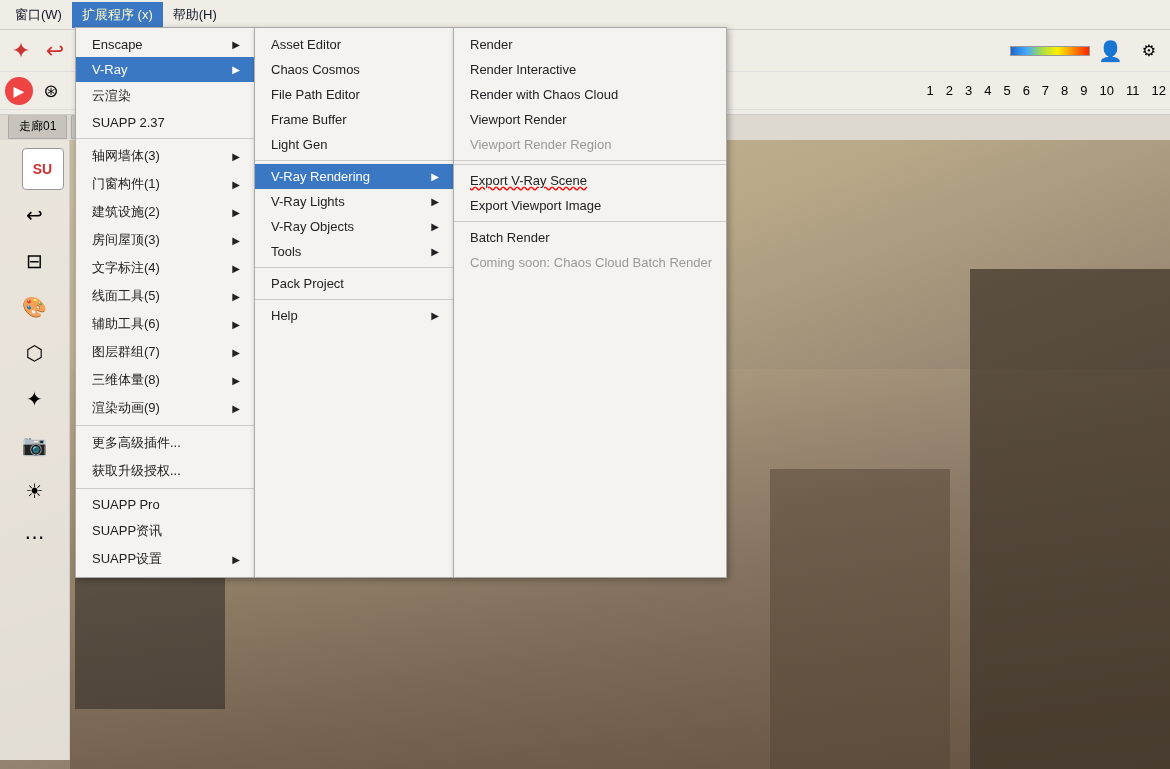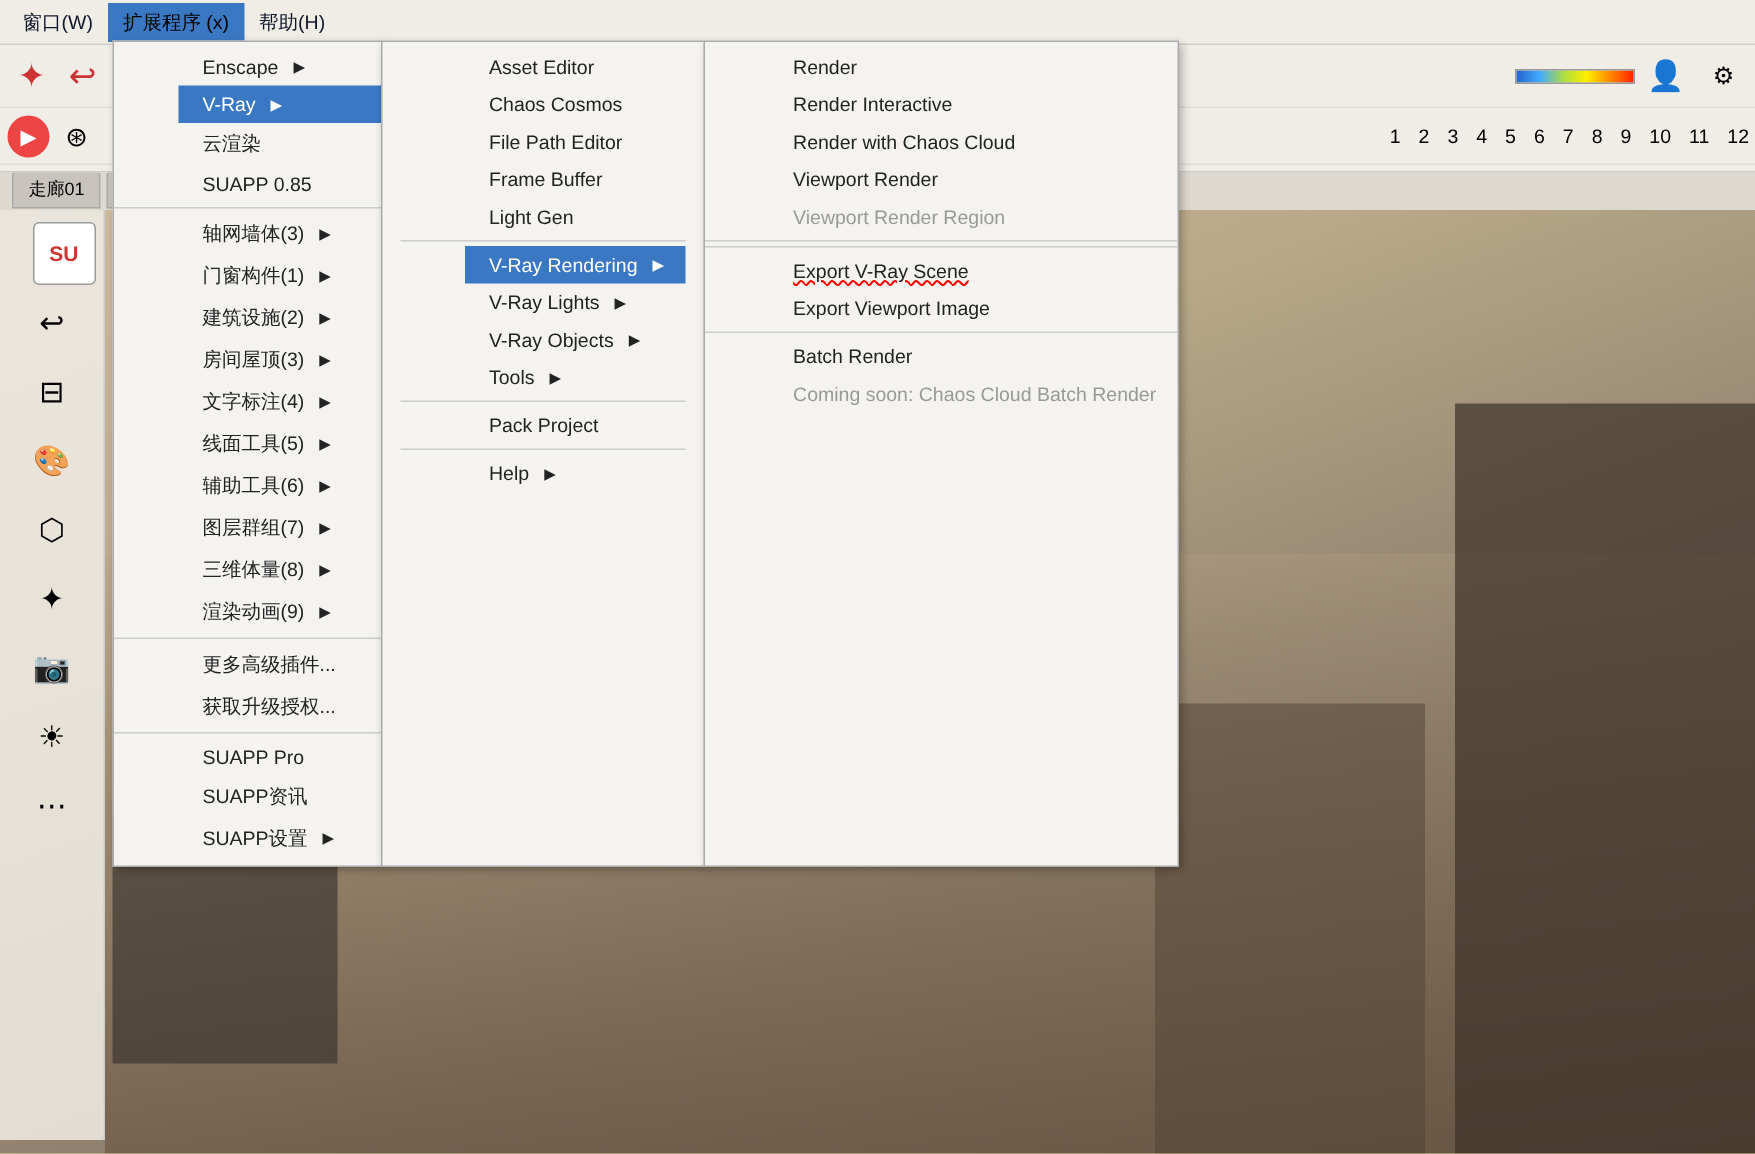--- a/index.html
+++ b/index.html
@@ -46,21 +46,21 @@
 
     .menubar-item {
       padding: 4px 10px;
       cursor: pointer;
       color: #0f172a;
       white-space: nowrap;
     }
 
     .menubar-item.active {
       background: #3b78c4;
-      color: #000000;
+      color: #fef9c3;
     }
 
     
     .toolbar-row {
       height: 42px;
       display: flex;
       align-items: center;
       padding: 0 4px;
       background: #f0ece6;
       border-bottom: 1px solid #ddd;
@@ -123,27 +123,26 @@
       background: #f5f3f0;
       border: 1px solid #aaa;
       box-shadow: 2px 2px 6px rgba(0,0,0,0.3);
       min-width: 180px;
       padding: 4px 0;
     }
 
     .menu-item {
       display: flex;
       align-items: center;
-      justify-content: flex-start;
+      justify-content: space-between;
       padding: 5px 14px 5px 16px;
       cursor: pointer;
       color: #222;
       white-space: nowrap;
       font-size: 13px;
-      margin-left: 43px;
     }
 
     .menu-item.highlighted {
       background: #3b78c4;
       color: white;
     }
 
     .menu-divider {
       height: 1px;
       background: #ccc;
@@ -154,21 +153,21 @@
       font-size: 10px;
       margin-left: 10px;
     }
 
     
     .menu-l2 {
       background: #f5f3f0;
       border: 1px solid #aaa;
       box-shadow: 2px 2px 6px rgba(0,0,0,0.3);
       min-width: 200px;
-      padding: 4px 12px;
+      padding: 4px 0;
       margin-left: -1px;
     }
 
     
     .menu-l3 {
       background: #f5f3f0;
       border: 1px solid #aaa;
       box-shadow: 2px 2px 6px rgba(0,0,0,0.3);
       min-width: 260px;
       padding: 4px 0;
@@ -327,21 +326,21 @@
       <span class="menu-arrow">▶</span>
     </div>
     <div class="menu-item highlighted">
       <span>V-Ray</span>
       <span class="menu-arrow">▶</span>
     </div>
     <div class="menu-item">
       <span>云渲染</span>
     </div>
     <div class="menu-item">
-      <span>SUAPP 0.85</span>
+      <span>SUAPP 2.37</span>
     </div>
     <div class="menu-divider"></div>
     <div class="menu-item">
       <span>轴网墙体(3)</span>
       <span class="menu-arrow">▶</span>
     </div>
     <div class="menu-item">
       <span>门窗构件(1)</span>
       <span class="menu-arrow">▶</span>
     </div>

